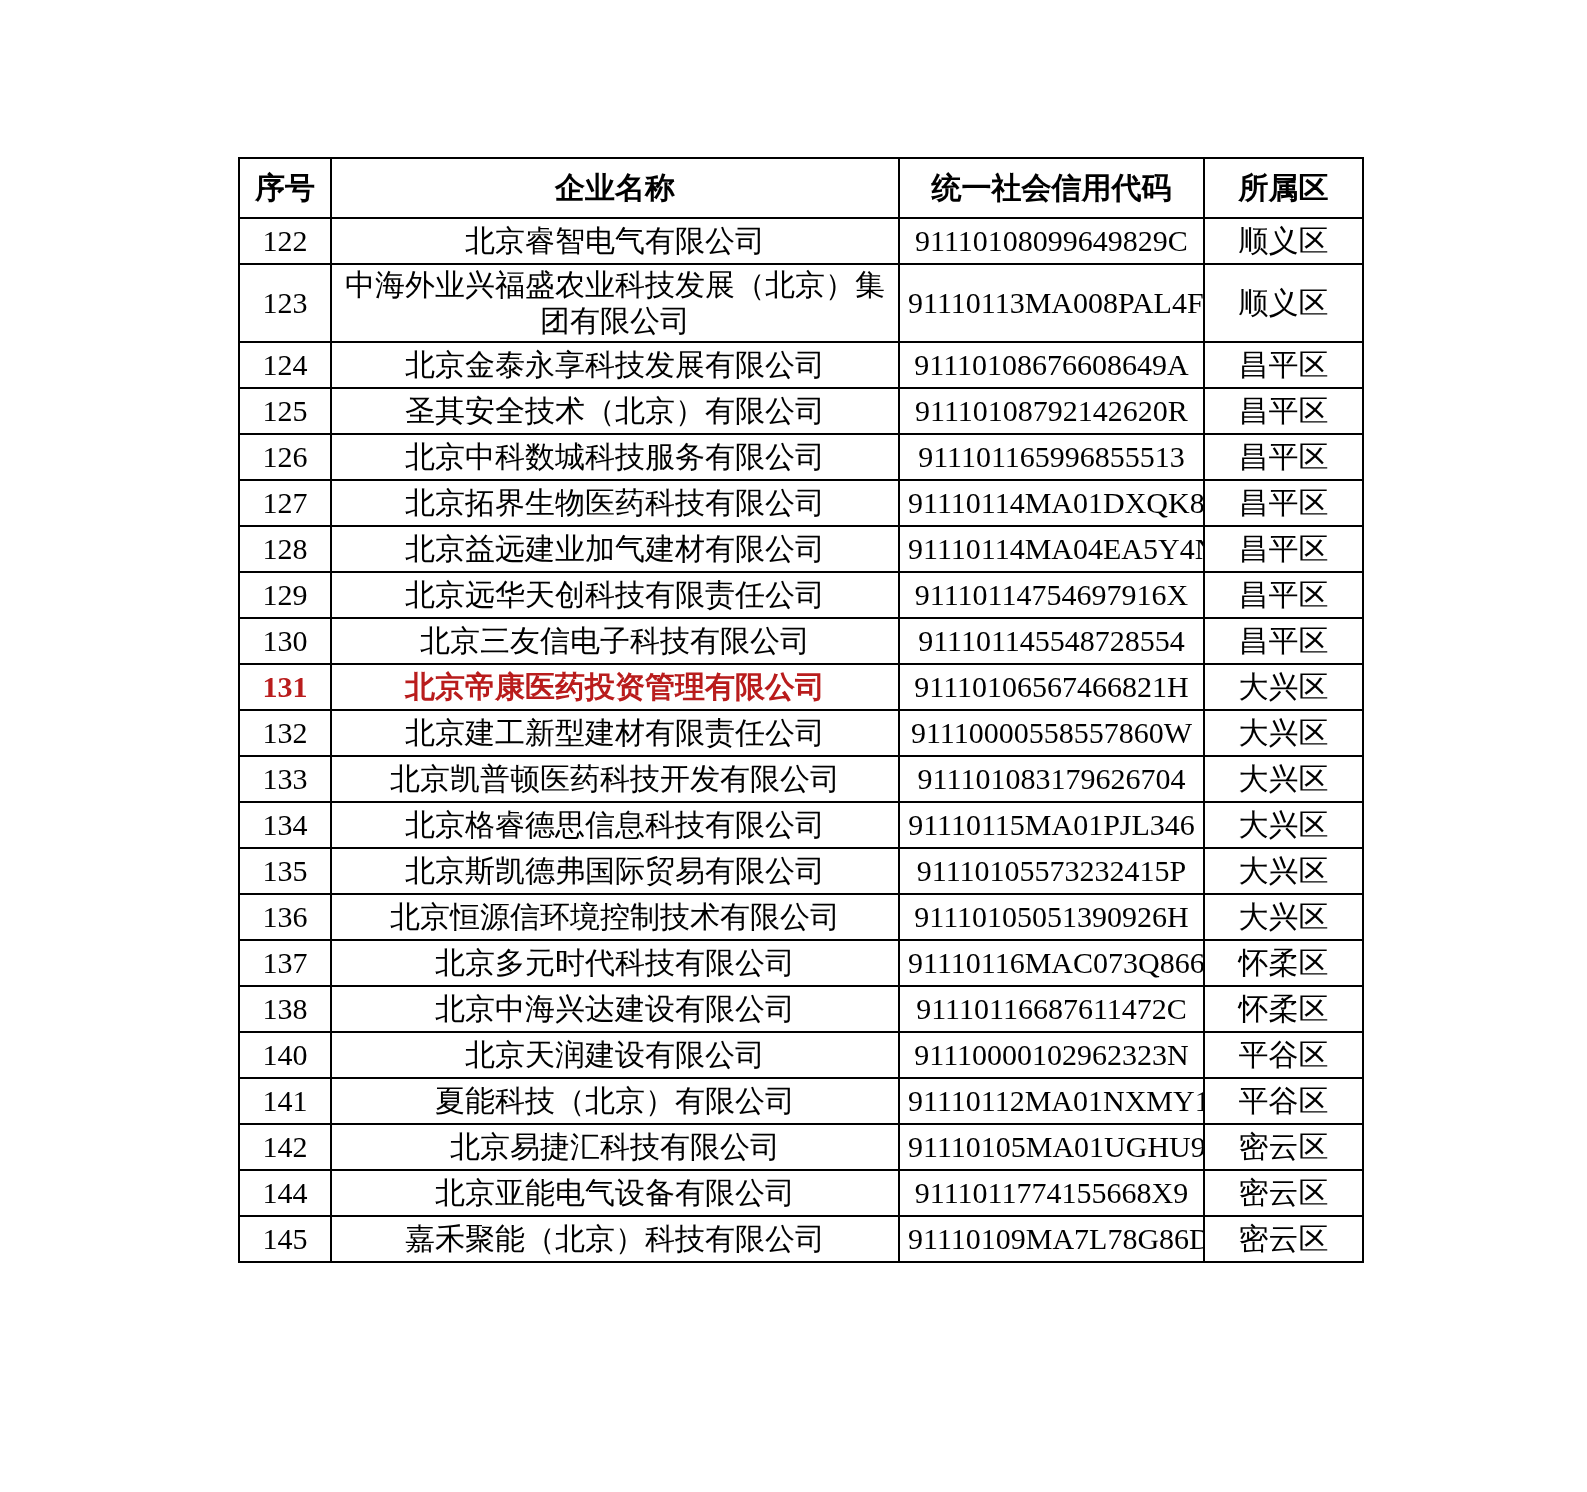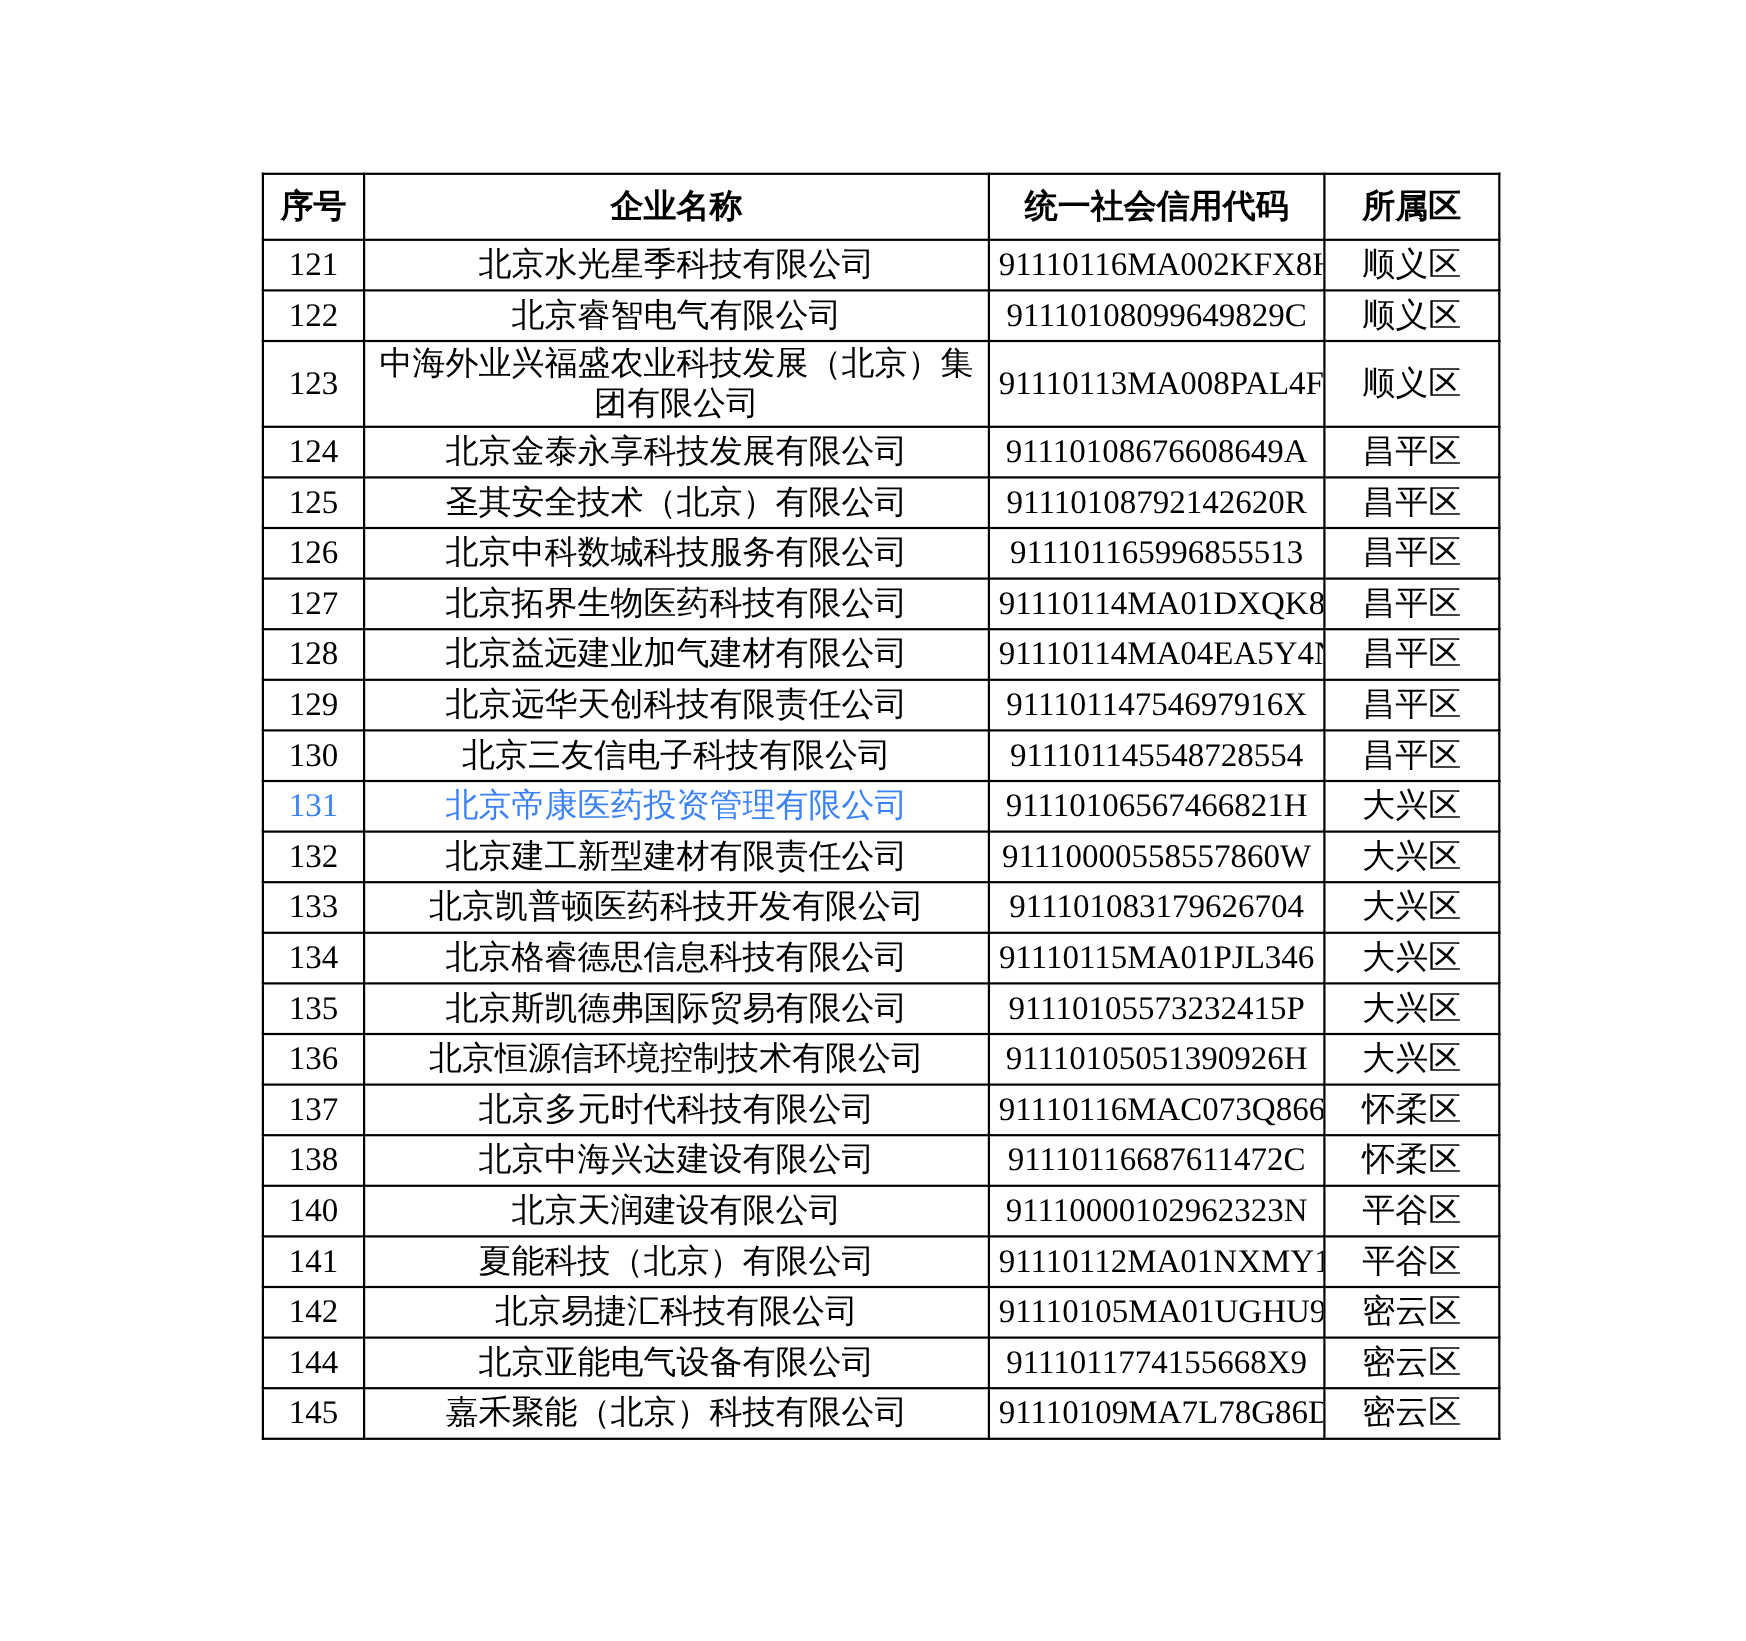--- a/index.html
+++ b/index.html
@@ -39,22 +39,22 @@
     text-align: center;
   }
   .company-table td {
     height: 40px;
     font-weight: normal;
   }
   .company-table td.code-cell {
     letter-spacing: 0px;
   }
   tr.highlight-row td.red {
-    color: #3b82f6;
-    font-weight: normal;
+    color: #b91c1c;
+    font-weight: bold;
   }
   col.c-no   { width: 92px;  }
   col.c-name { width: 568px; }
   col.c-code { width: 305px; }
   col.c-dist { width: 159px; }
 </style>
 </head>
 <body>
 
 <div class="page">
@@ -68,26 +68,20 @@
     <thead>
       <tr>
         <th>序号</th>
         <th>企业名称</th>
         <th>统一社会信用代码</th>
         <th>所属区</th>
       </tr>
     </thead>
     <tbody id="table-body">
         <tr>
-          <td>121</td>
-          <td>北京水光星季科技有限公司</td>
-          <td class="code-cell">91110116MA002KFX8H</td>
-          <td>顺义区</td>
-        </tr>
-        <tr>
           <td>122</td>
           <td>北京睿智电气有限公司</td>
           <td class="code-cell">91110108099649829C</td>
           <td>顺义区</td>
         </tr>
         <tr>
           <td>123</td>
           <td>中海外业兴福盛农业科技发展（北京）集团有限公司</td>
           <td class="code-cell">91110113MA008PAL4F</td>
           <td>顺义区</td>

